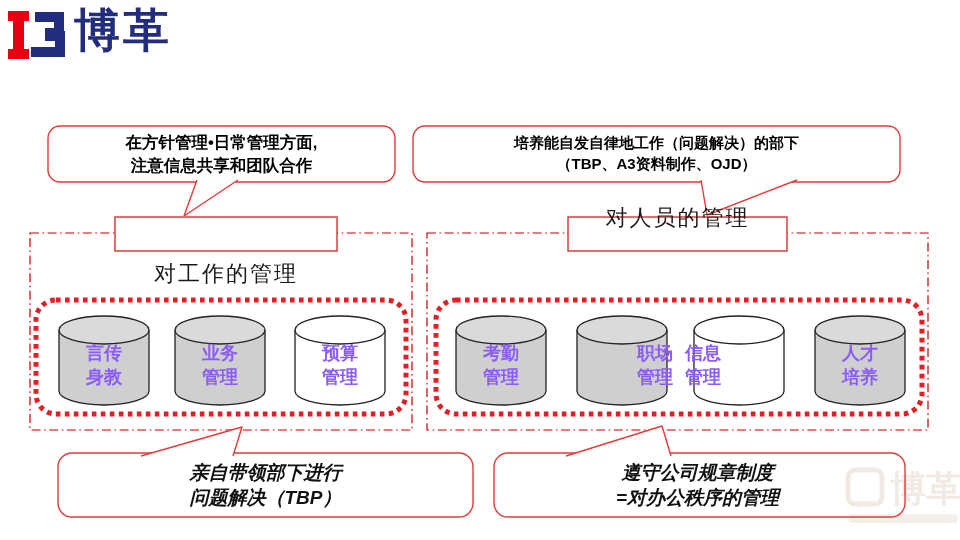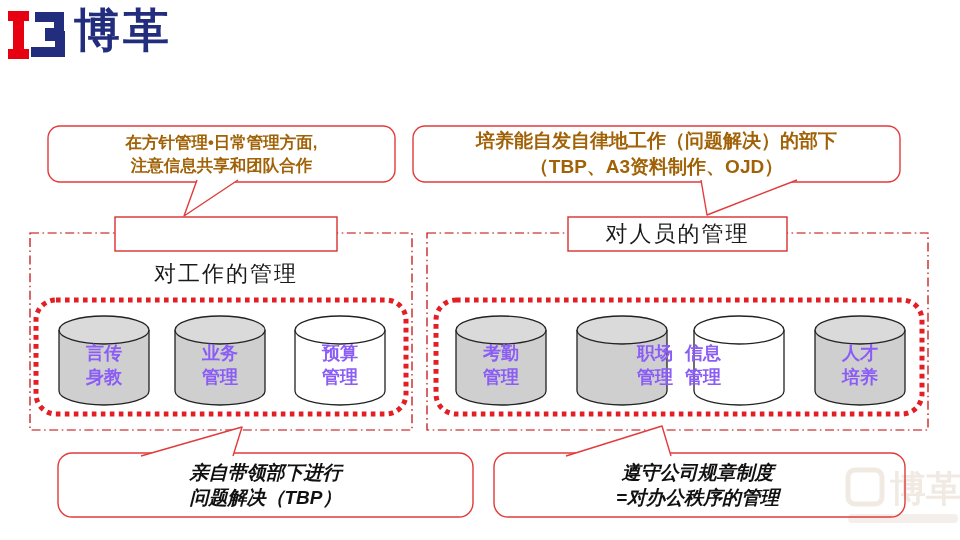--- a/index.html
+++ b/index.html
@@ -15,31 +15,31 @@
   .logo-text { left:74px; top:5px; font-size:46px; font-weight:800;
     color:#232D7E; letter-spacing:3px; line-height:1.1; }
 
   
   .title { left:64px; top:80px; font-size:27px; font-weight:800;
     color:#EE7C2D; letter-spacing:1px; }
 
   
   .flexc { display:flex; align-items:center; justify-content:center; text-align:center; }
   .pre { white-space:pre-line; }
-  .ct { font-weight:700; color:#a16207; }
+  .ct { font-weight:700; color:#000000; }
   .ct-tl { left:48px; top:126px; width:347px; height:56px; font-size:16.5px; line-height:1.38; }
-  .ct-tr { left:413px; top:126px; width:487px; height:56px; font-size:19px; line-height:1.38; }
+  .ct-tr { left:413px; top:126px; width:487px; height:56px; font-size:15px; line-height:1.38; }
   .cb { font-weight:700; font-style:italic; color:#111; }
   .cb-bl { left:58px; top:453px; width:415px; height:64px; font-size:19px; line-height:1.32; }
   .cb-br { left:494px; top:453px; width:407px; height:64px; font-size:19px; line-height:1.32; }
 
   
   .box-label { font-size:22px; color:#1a1a1a; font-weight:400; letter-spacing:2px; }
   .bl-work   { left:115px; top:217px; width:222px; height:34px;margin-top:40px; }
-  .bl-people { left:568px; top:217px; width:219px; height:34px;align-items:center; }
+  .bl-people { left:568px; top:201px; width:219px; height:34px;align-items:center; }
 
   
   .cyl-label { width:94px; text-align:center; white-space:pre-line;
     color:#8b5cf6; font-weight:700; font-size:18px; line-height:1.33; }
 
   
   .callout-shape { fill:#ffffff; stroke:#E23B3B; stroke-width:1.4; }
   .tail { fill:#ffffff; stroke:#E23B3B; stroke-width:1.4; stroke-linejoin:round; }
   .redbox { fill:#ffffff; stroke:#D93030; stroke-width:1.4; }
   .dashdot { fill:none; stroke:#C00000; stroke-width:1.2; stroke-dasharray:9 3.5 1.6 3.5; }

